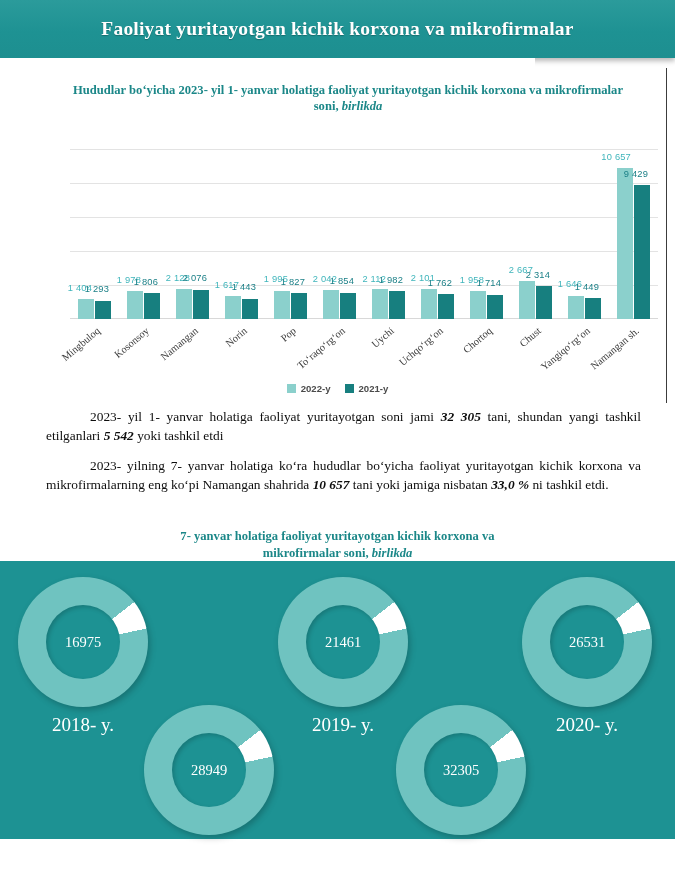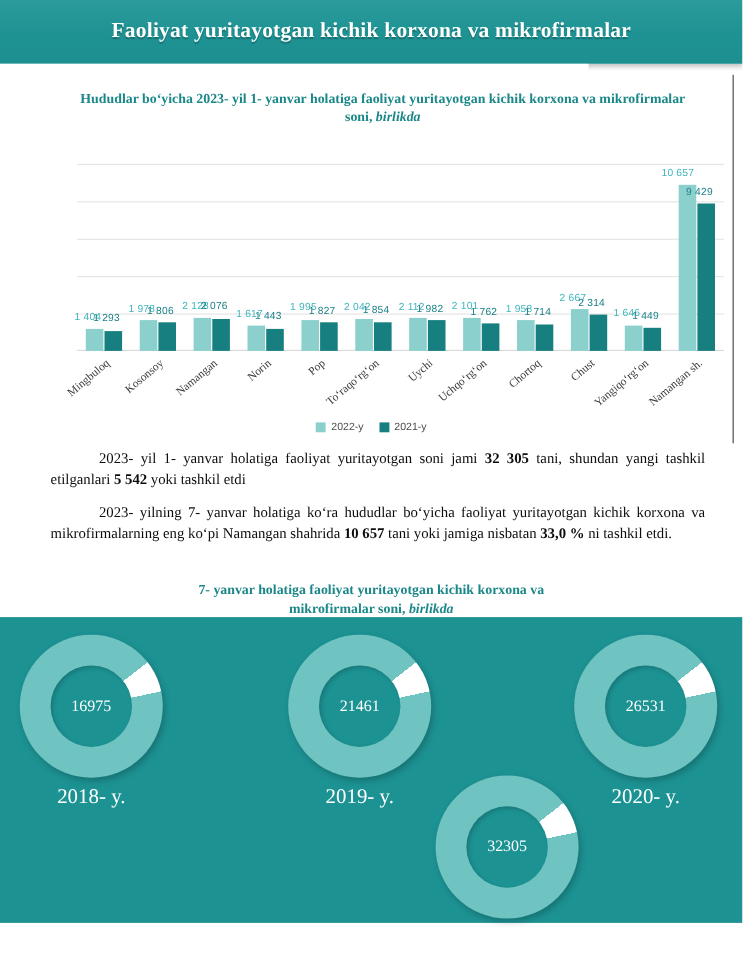--- a/index.html
+++ b/index.html
@@ -73,31 +73,31 @@
     font-family:"Liberation Serif", serif;
     font-size:10.4px; color:#3b3b3b;
   }
 
   .legend {
     position:absolute; left:0; top:315px; width:659px;
     display:flex; align-items:center; justify-content:center; gap:14px;
   }
   .legend-item { display:flex; align-items:center; gap:5px; }
   .legend-swatch { width:9px; height:9px; display:block; }
-  .legend-text { font-family:"Liberation Sans", sans-serif; font-size:9.6px; color:#4a4a4a; }
+  .legend-text { font-family:"Liberation Sans", sans-serif; font-size:9.6px; color:#4a4a4a;font-weight:bold; }
 
   
   .paras { position:absolute; left:46px; top:408px; width:595px; }
   .para {
     text-align:justify; text-indent:44px;
     font-family:"Liberation Serif", serif;
     font-size:13.4px; line-height:18.5px; color:#0d0d0d;
     margin-bottom:12px;
   }
-  .para b { font-weight:bold; }
+  .para b { font-weight:bold;font-style:italic; }
 
   
   .chart2-title {
     position:absolute; left:0; top:528px; width:675px; text-align:center;
     color:#1b8788; font-weight:bold; font-size:12.6px; line-height:17px;
     font-family:"Liberation Serif", serif;
   }
   .chart2-title .ital { font-style:italic; }
 
   
@@ -120,21 +120,21 @@
   }
   .donut .val {
     color:#ffffff; font-family:"Liberation Serif", serif; font-size:14.5px;
   }
   .donut-label {
     margin-top:7px; text-align:center; color:#ffffff;
     font-family:"Liberation Serif", serif; font-size:19px;
   }
 
   .pos-2018 { left:8px;   top:16px; }
-  .pos-2019 { left:252px; top:16px; }
+  .pos-2019 { left:268px; top:16px; }
   .pos-2020 { left:512px; top:16px; }
   .pos-2021 { left:134px; top:144px; }
   .pos-2022 { left:386px; top:144px; }
 </style>
 </head>
 <body>
 
 <div class="page">
 
   <div class="header">
@@ -341,20 +341,29 @@
       </div>
       <div class="donut-item pos-2020">
         <div class="donut">
           <div class="ring" style="background: conic-gradient(from 52deg, rgb(255, 255, 255) 0deg, rgb(255, 255, 255) 26deg, rgb(111, 195, 192) 26deg, rgb(111, 195, 192) 360deg);"></div>
           <div class="hole">
             <span class="val">26531</span>
           </div>
         </div>
         <div class="donut-label">2020- y.</div>
       </div>
+      <div class="donut-item pos-2021">
+        <div class="donut">
+          <div class="ring" style="background: conic-gradient(from 52deg, rgb(255, 255, 255) 0deg, rgb(255, 255, 255) 26deg, rgb(111, 195, 192) 26deg, rgb(111, 195, 192) 360deg);"></div>
+          <div class="hole">
+            <span class="val">28949</span>
+          </div>
+        </div>
+        <div class="donut-label">2021- y.</div>
+      </div>
       <div class="donut-item pos-2022">
         <div class="donut">
           <div class="ring" style="background: conic-gradient(from 52deg, rgb(255, 255, 255) 0deg, rgb(255, 255, 255) 26deg, rgb(111, 195, 192) 26deg, rgb(111, 195, 192) 360deg);"></div>
           <div class="hole">
             <span class="val">32305</span>
           </div>
         </div>
         <div class="donut-label">2022- y.</div>
       </div>
     </div>

